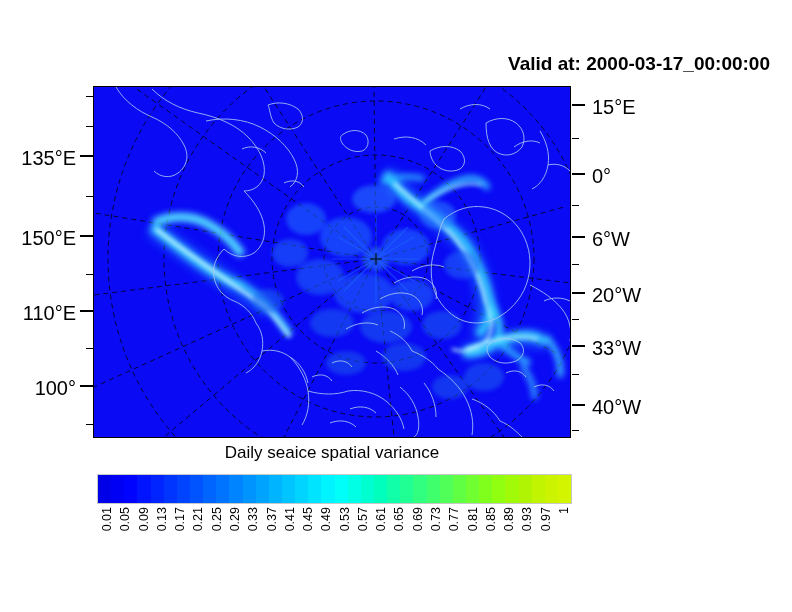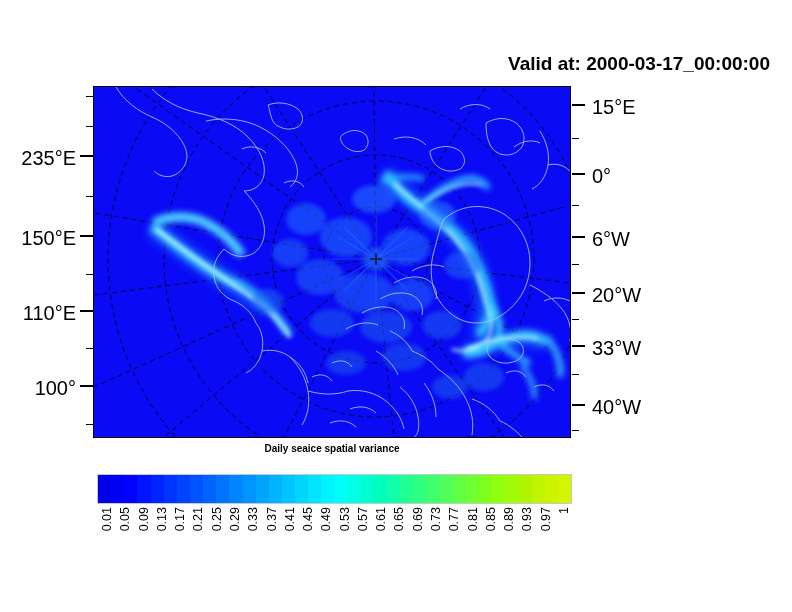--- a/index.html
+++ b/index.html
@@ -26,21 +26,21 @@
   }
   .lab-left{ text-align:right; }
   .lab-right{ text-align:left; }
 
   .tick{position:absolute;background:#000;}
   .tick-major{height:1.6px;width:13px;}
   .tick-minor{height:1.4px;width:7px;}
 
   #caption{
     position:absolute; left:93px; top:443px; width:478px;
-    text-align:center; font-size:10px;font-weight:bold;
+    text-align:center; font-size:17px;
   }
 
   #colorbar{
     position:absolute; left:97px; top:474px;
     width:475px; height:30px;
     display:flex; box-sizing:border-box;
     border:1px solid #c8c8c8;
   }
   #colorbar .swatch{flex:1 1 auto;height:100%;}
 
@@ -273,21 +273,21 @@
   <div class="tick tick-major" style="left:80px;  top:235px;"></div>
   <div class="tick tick-major" style="left:80px;  top:310px;"></div>
   <div class="tick tick-major" style="left:80px;  top:385px;"></div>
   <div class="tick tick-minor" style="left:86px;  top:96px;"></div>
   <div class="tick tick-minor" style="left:86px;  top:126px;"></div>
   <div class="tick tick-minor" style="left:86px;  top:196px;"></div>
   <div class="tick tick-minor" style="left:86px;  top:274px;"></div>
   <div class="tick tick-minor" style="left:86px;  top:348px;"></div>
   <div class="tick tick-minor" style="left:86px;  top:424px;"></div>
 
-  <div class="axis-label lab-left" style="left:0px; top:147px; width:76px;">235°E</div>
+  <div class="axis-label lab-left" style="left:0px; top:147px; width:76px;">135°E</div>
   <div class="axis-label lab-left" style="left:0px; top:227px; width:76px;">150°E</div>
   <div class="axis-label lab-left" style="left:0px; top:302px; width:76px;">110°E</div>
   <div class="axis-label lab-left" style="left:0px; top:377px; width:76px;">100°</div>
 
   <div class="tick tick-major" style="left:572px; top:104px;"></div>
   <div class="tick tick-major" style="left:572px; top:173px;"></div>
   <div class="tick tick-major" style="left:572px; top:236px;"></div>
   <div class="tick tick-major" style="left:572px; top:292px;"></div>
   <div class="tick tick-major" style="left:572px; top:345px;"></div>
   <div class="tick tick-major" style="left:572px; top:404px;"></div>

